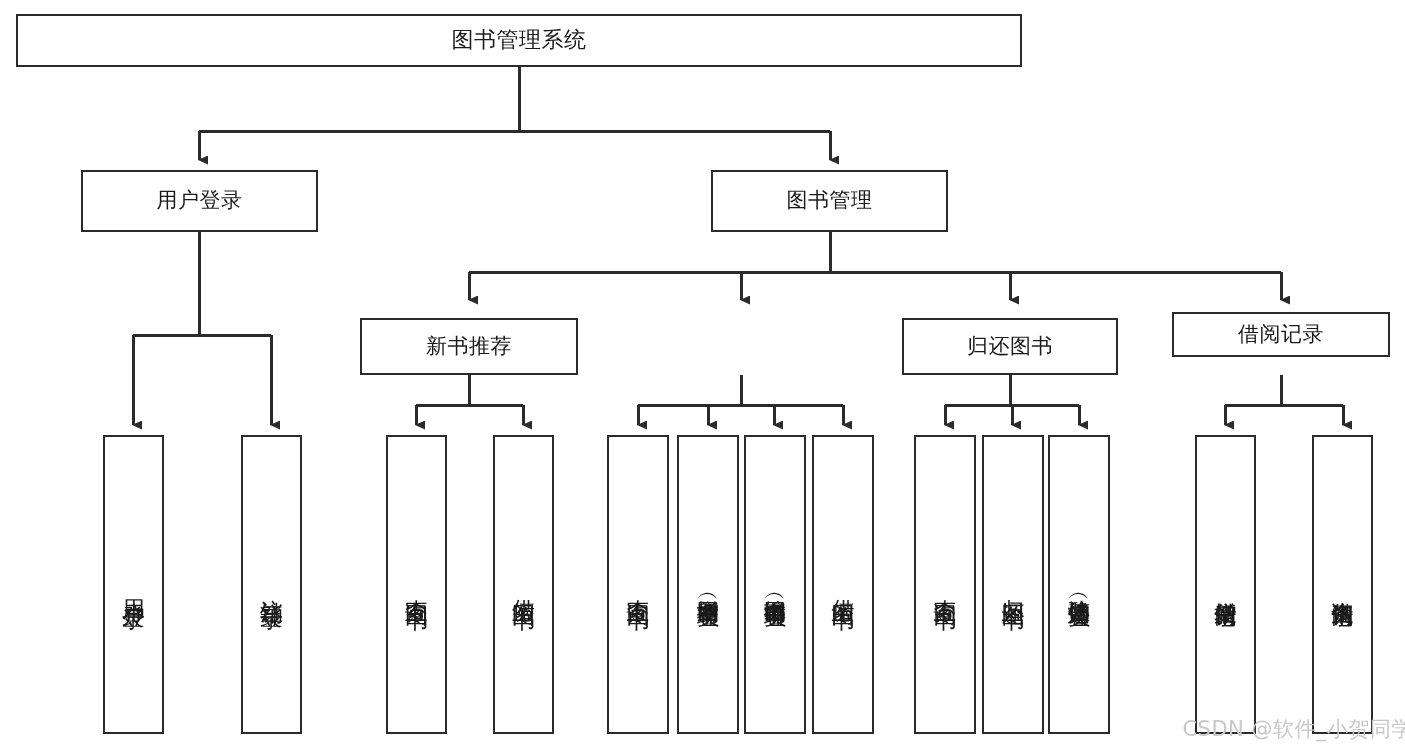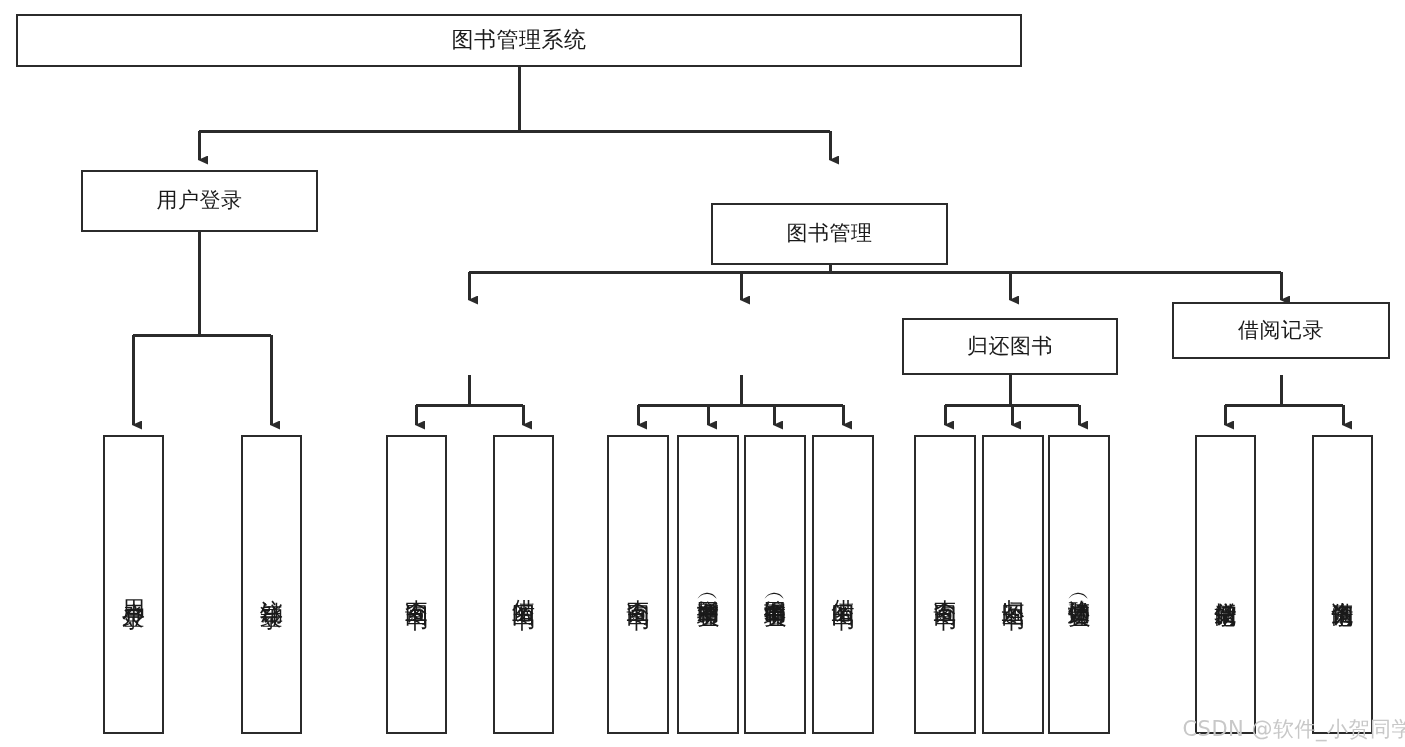--- a/index.html
+++ b/index.html
@@ -137,31 +137,34 @@
   </svg>
 
   <div class="node root horizontal" style="left:16px; top:14px; width:1006px; height:53px;">
     <span class="node-label">图书管理系统</span>
   </div>
 
   <div class="node horizontal" style="left:81px; top:170px; width:237px; height:62px;">
     <span class="node-label">用户登录</span>
   </div>
 
-  <div class="node horizontal" style="left:711px; top:170px; width:237px; height:62px;margin-top:33px;">
+  <div class="node horizontal" style="left:711px; top:170px; width:237px; height:62px;">
     <span class="node-label">图书管理</span>
   </div>
 
+  <div class="node horizontal" style="left:360px; top:318px; width:218px; height:57px;">
+    <span class="node-label">新书推荐</span>
+  </div>
 
 
   <div class="node horizontal" style="left:902px; top:318px; width:216px; height:57px;">
     <span class="node-label">归还图书</span>
   </div>
 
-  <div class="node horizontal" style="left:1172px; top:302px; width:218px; height:57px;">
+  <div class="node horizontal" style="left:1172px; top:312px; width:218px; height:45px;">
     <span class="node-label">借阅记录</span>
   </div>
 
   <div class="node vertical" style="left:103px; top:435px; width:61px; height:299px;">
     <span class="node-label">用户登录</span>
   </div>
 
   <div class="node vertical" style="left:241px; top:435px; width:61px; height:299px;">
     <span class="node-label">注销登录</span>
   </div>

